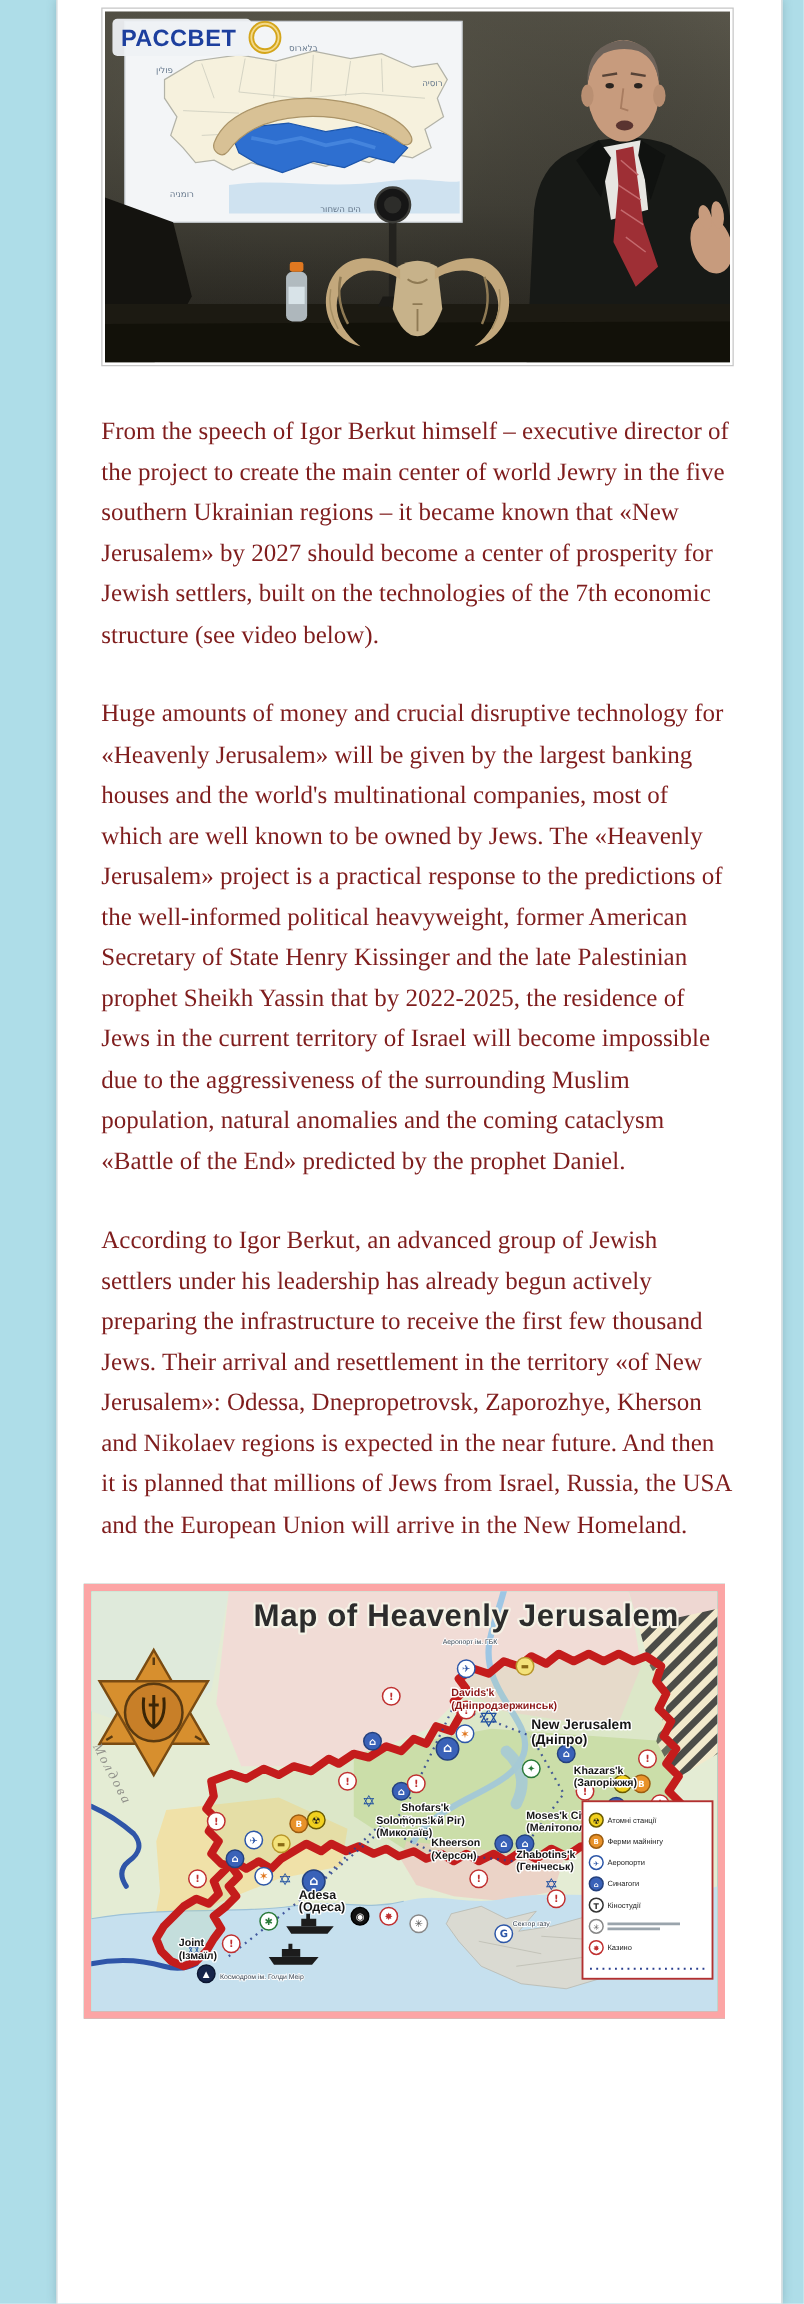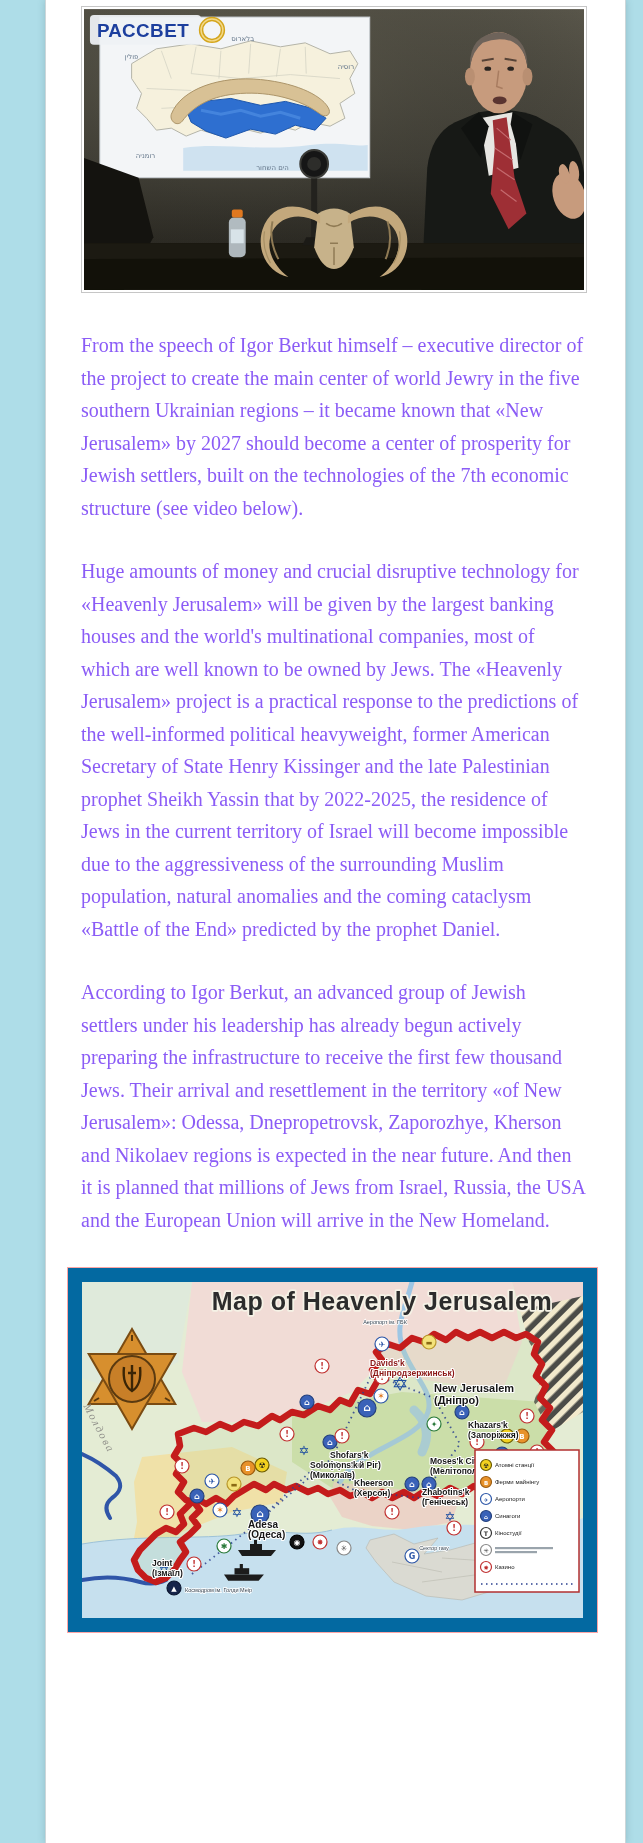--- a/index.html
+++ b/index.html
@@ -13,29 +13,29 @@
     border-left:1px solid #ccd6d9;border-right:1px solid #ccd6d9;
     box-shadow:0 0 7px rgba(60,90,100,.25);
     box-sizing:border-box;
   }
   .inner{padding:6px 40px 12px 35px;}
   figure{margin:0;}
   .vfig{
     border:1px solid #c6c6c6;background:#fff;padding:2px;width:500px;
   }
   .vfig svg{display:block;}
-  .article{margin-top:36px;width:506px;color:#8b5cf6;}
+  .article{margin-top:36px;width:506px;color:#7f1d1d;}
   .article p{
     margin:0 0 31px 0;
     font-size:20px;line-height:32.5px;
     text-align:left;
   }
   .mfig{
     margin-top:16px;margin-left:-14px;
-    border:1px solid #fca5a5;background:#0369a1;padding:14px;width:501px;
+    border:6px solid #fca5a5;background:#5eead4;width:501px;
   }
   .mfig svg{display:block;}
   
   .city{font:bold 8.5px "Liberation Sans",sans-serif;fill:#161616;
         paint-order:stroke;stroke:#ffffff;stroke-width:2.2px;stroke-linejoin:round;}
   .city.major{font-size:11px;}
   .city.big{font-size:10px;}
   .city.red{fill:#8b1616;}
   .maptitle{font:bold 25px "Liberation Sans",sans-serif;fill:#2c2c2c;
         paint-order:stroke;stroke:#f5f2e6;stroke-width:3.5px;stroke-linejoin:round;letter-spacing:.5px;}

